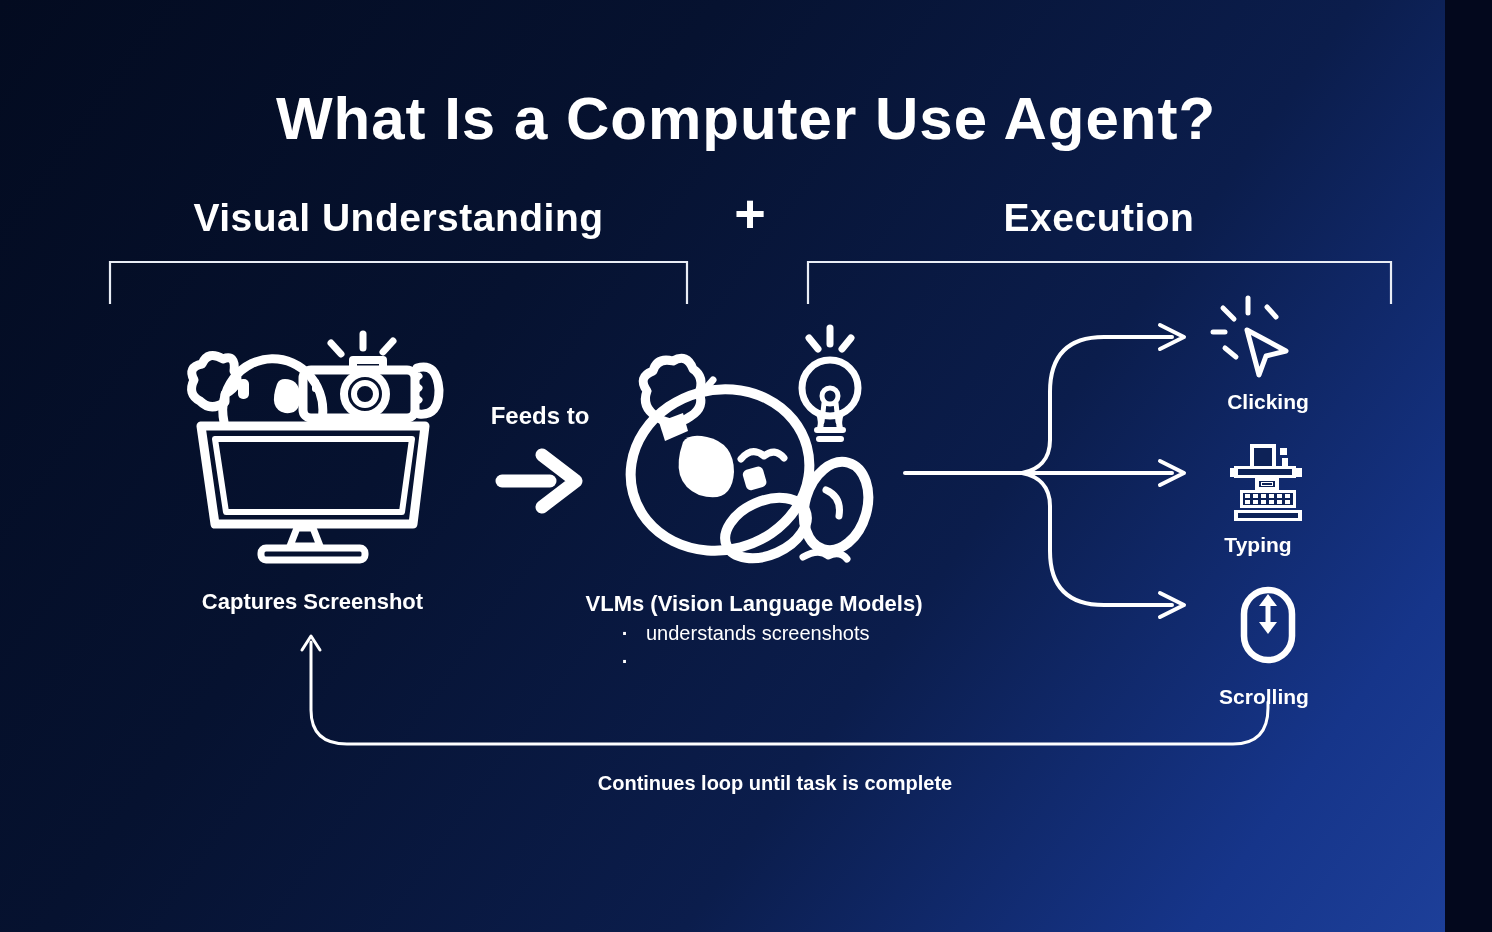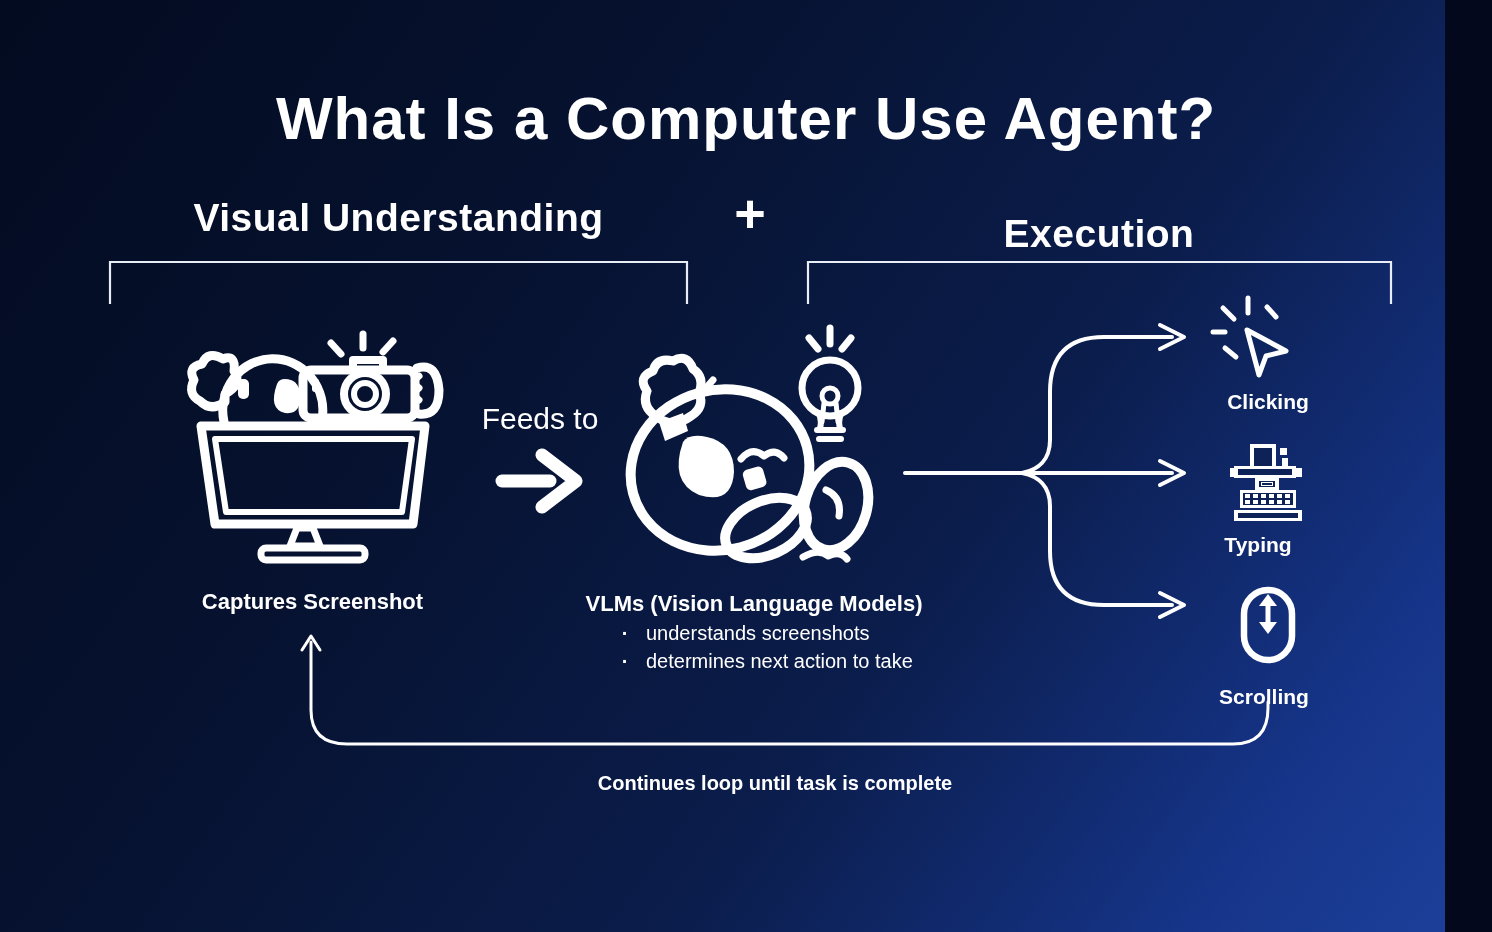--- a/index.html
+++ b/index.html
@@ -13,41 +13,41 @@
   }
   .abs{position:absolute;}
   .center{text-align:center;}
   .title{
     left:0;top:84px;width:1492px;
     font-size:60px;font-weight:800;letter-spacing:1px;
   }
   .section-label{font-size:39px;font-weight:700;letter-spacing:0.5px;}
   .plus{font-size:54px;font-weight:700;}
   .caption-bold{font-size:22px;font-weight:700;}
-  .feeds-label{font-size:30px;font-weight:400;}
+  .feeds-label{font-size:24px;font-weight:700;}
   .vlm-title{font-size:22px;font-weight:700;}
   .bullet-line{display:flex;align-items:baseline;font-size:20px;font-weight:400;line-height:28px;}
   .bullet-dot{width:14px;text-align:center;margin-right:14px;font-weight:700;}
   .action-label{font-size:21px;font-weight:700;}
   .loop-caption{font-size:20px;font-weight:700;}
   svg{display:block;overflow:visible;}
   .stroke{stroke:#ffffff;fill:none;stroke-linecap:round;stroke-linejoin:round;}
   .fillw{fill:#ffffff;stroke:none;}
   .cut{fill:#0d2257;stroke:none;}
 </style>
 </head>
 <body>
 
 <div class="stage">
 
   <div class="abs title center">What Is a Computer Use Agent?</div>
 
   <div class="abs section-label center" style="left:110px;top:196px;width:577px;">Visual Understanding</div>
   <div class="abs plus center" style="left:700px;top:182px;width:100px;">+</div>
-  <div class="abs section-label center" style="left:808px;top:196px;width:582px;margin-top:16px;">Execution</div>
+  <div class="abs section-label center" style="left:808px;top:196px;width:582px;">Execution</div>
 
   <svg class="abs" style="left:108px;top:260px;" width="582" height="46" viewBox="0 0 582 46">
     <path d="M2 44 L2 2 L579 2 L579 44" stroke="#e9edf5" stroke-width="2.2" fill="none"></path>
   </svg>
   <svg class="abs" style="left:806px;top:260px;" width="588" height="46" viewBox="0 0 588 46">
     <path d="M2 44 L2 2 L585 2 L585 44" stroke="#e9edf5" stroke-width="2.2" fill="none"></path>
   </svg>
 
   <svg class="abs" style="left:185px;top:332px;" width="280" height="250" viewBox="0 0 280 250">
 
@@ -121,21 +121,20 @@
   </svg>
 
   <div class="abs vlm-title center" style="left:504px;top:591px;width:500px;text-align:center;">VLMs (Vision Language Models)</div>
   <div class="abs" style="left:618px;top:619px;width:380px;">
     <div class="bullet-line">
       <span class="bullet-dot">·</span>
       <span>understands screenshots</span>
     </div>
     <div class="bullet-line">
       <span class="bullet-dot">·</span>
-      <span>determines next action to take</span>
     </div>
   </div>
 
   <svg class="abs" style="left:898px;top:320px;" width="300" height="310" viewBox="0 0 300 310">
     <path class="stroke" stroke-width="4" d="M7 153 L124 153"></path>
 
     <path class="stroke" stroke-width="4" d="M124 153 C140 150 152 140 152 120 L152 72 Q152 17 206 17 L274 17"></path>
     <path class="stroke" stroke-width="4" d="M262 5 L286 17 L262 29" fill="none"></path>
 
     <path class="stroke" stroke-width="4" d="M124 153 L274 153"></path>

